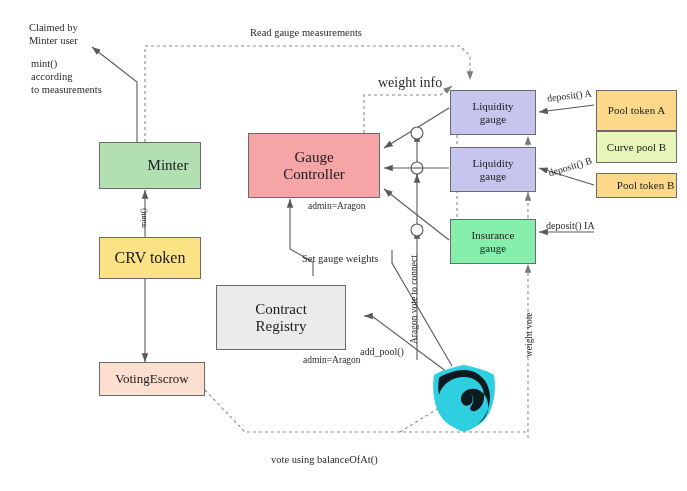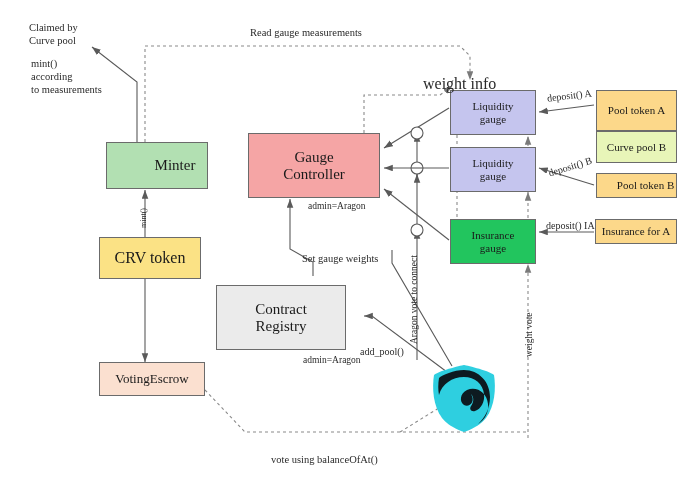--- a/index.html
+++ b/index.html
@@ -83,21 +83,21 @@
 
       <path d="M528,438 L528,270 L528,264" marker-end="url(#ahd)"></path>
       <path d="M528,218 L528,192" marker-end="url(#ahd)"></path>
       <path d="M528,146 L528,136" marker-end="url(#ahd)"></path>
 
       <path d="M205,390 L245,432 L528,432"></path>
       <path d="M400,432 L455,398 L462,392" marker-end="url(#ahd)"></path>
     </g>
   </svg>
 
-  <div class="node" style="left:106px;top:142px;width:102px;height:47px;background:#b2e0b2;font-size:15px;padding-left:36px;">
+  <div class="node" style="left:99px;top:142px;width:102px;height:47px;background:#b2e0b2;font-size:15px;padding-left:36px;">
     <span>Minter</span>
   </div>
 
   <div class="node" style="left:99px;top:237px;width:102px;height:42px;background:#fbe285;font-size:16px;">
     <span>CRV token</span>
   </div>
 
   <div class="node" style="left:99px;top:362px;width:106px;height:34px;background:#fbe0d0;font-size:13px;">
     <span>VotingEscrow</span>
   </div>
@@ -115,64 +115,61 @@
   <div class="node" style="left:450px;top:90px;width:86px;height:45px;background:#c5c5ee;font-size:11px;flex-direction:column;">
     <span>Liquidity</span>
     <span>gauge</span>
   </div>
 
   <div class="node" style="left:450px;top:147px;width:86px;height:45px;background:#c5c5ee;font-size:11px;flex-direction:column;">
     <span>Liquidity</span>
     <span>gauge</span>
   </div>
 
-  <div class="node" style="left:450px;top:219px;width:86px;height:45px;background:#22c55e;font-size:11px;flex-direction:column;">
+  <div class="node" style="left:450px;top:219px;width:86px;height:45px;background:#86efac;font-size:11px;flex-direction:column;">
     <span>Insurance</span>
     <span>gauge</span>
   </div>
 
 
   <div class="node" style="left:596px;top:90px;width:81px;height:41px;background:#fcd88a;font-size:11px;">
     <span>Pool token A</span>
   </div>
 
   <div class="node" style="left:596px;top:131px;width:81px;height:32px;background:#e8f5b8;font-size:11px;">
     <span>Curve pool B</span>
   </div>
 
   <div class="node" style="left:596px;top:173px;width:81px;height:25px;background:#fcd88a;font-size:11px;padding-left:18px;">
     <span>Pool token B</span>
   </div>
 
-  <div class="node" style="left:595px;top:219px;width:82px;height:25px;background:#fcd88a;font-size:11px;">
-    <span>Insurance for A</span>
-  </div>
 
   <div class="logo" style="left:428px;top:362px;width:72px;height:72px;">
     <svg viewBox="0 0 72 72" width="72" height="72">
       <path d="M36,3 C36,3 60,8 66,13 C68,26 67,44 58,56 C50,66 36,70 36,70
                C36,70 22,66 14,56 C5,44 4,26 6,13 C12,8 36,3 36,3 Z" fill="#2ecfe0"></path>
       <path d="M36,8 C26,8 14,13 11,16 C10,22 10,28 11,33
                C14,22 24,15 36,15 C47,15 55,22 56,32
                C57,40 53,47 47,49 C43,50 41,47 43,44 C46,40 46,35 43,32
                C48,40 41,46 36,43 C31,40 32,31 39,28 C49,24 59,31 60,42
                C61,50 57,58 50,62 C57,56 62,46 62,35 C62,20 51,8 36,8 Z" fill="#0d1b21"></path>
     </svg>
   </div>
 
   <div class="lbl" style="left: 29px; top: 21px; font-size: 10.5px; white-space: pre;">Claimed by
-Curve pool</div>
+Minter user</div>
 
   <div class="lbl" style="left: 31px; top: 57px; font-size: 10.5px; white-space: pre;">mint()
 according
 to measurements</div>
 
   <div class="lbl" style="left:250px;top:26px;font-size:10.5px;">Read gauge measurements</div>
 
-  <div class="lbl" style="left:378px;top:74px;font-size:16px;margin-left:45px;">weight info</div>
+  <div class="lbl" style="left:378px;top:74px;font-size:14px;">weight info</div>
 
   <div class="vlbl" style="left:139px;top:228px;font-size:8px;transform:rotate(-90deg);">mint()</div>
 
   <div class="lbl" style="left:308px;top:201px;font-size:9.5px;">admin=Aragon</div>
 
   <div class="lbl" style="left:303px;top:355px;font-size:9.5px;">admin=Aragon</div>
 
   <div class="lbl" style="left:302px;top:252px;font-size:10.5px;">Set gauge weights</div>
 
   <div class="lbl" style="left:360px;top:346px;font-size:10px;">add_pool()</div>

